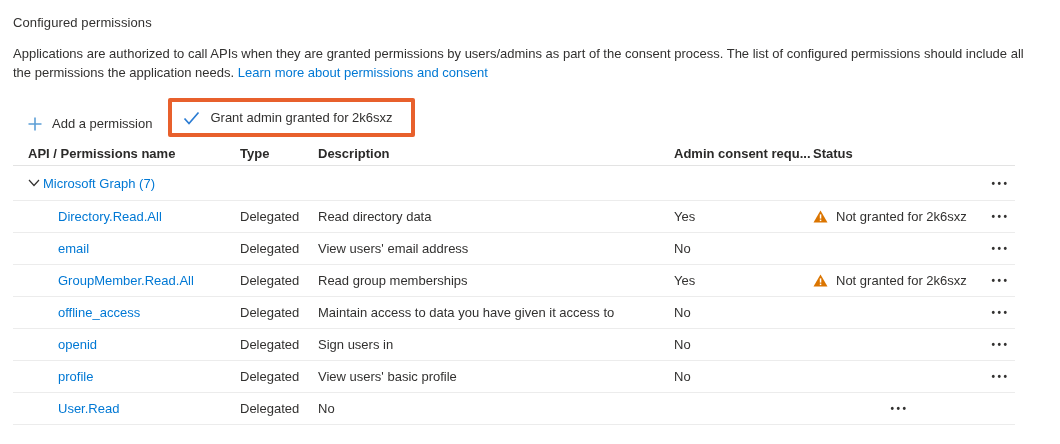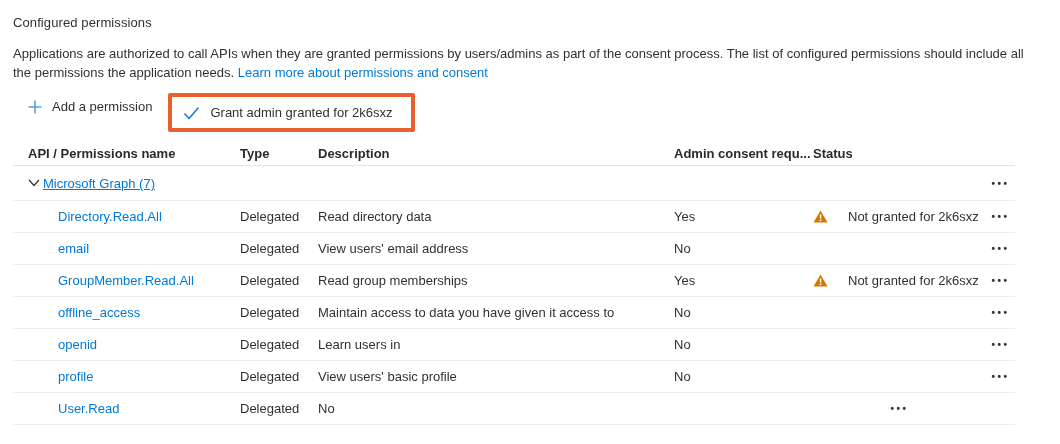--- a/index.html
+++ b/index.html
@@ -5,39 +5,39 @@
   * { box-sizing: border-box; margin: 0; padding: 0; }
   html, body { width: 1060px; height: 444px; background: #ffffff; overflow: hidden; }
   body { font-family: "Liberation Sans", sans-serif; color: #323130; }
   .page { padding: 15px 25px 0 13px; }
 
   .page-title { font-size: 13px; font-weight: 400; color: #323130; letter-spacing: 0.1px; }
 
   .desc { margin-top: 14px; font-size: 13px; line-height: 19px; max-width: 1022px; color: #323130; }
   .desc a { color: #0078d4; text-decoration: none; cursor: pointer; margin-top: 42px; }
 
-  .toolbar { margin-top: 11px; display: flex; align-items: flex-start; height: 44px; }
+  .toolbar { margin-top: 11px; display: flex; align-items: flex-end; height: 44px; }
   .cmd { display: inline-flex; align-items: center; gap: 10px; font-size: 13px; color: #323130;
          background: transparent; border: none; cursor: pointer; font-family: inherit; }
   .cmd-add { padding: 6px 14px 6px 15px; }
   .highlight-box { display: inline-flex; align-items: center; border: 4px solid #e8602c;
                    border-radius: 2px; padding: 8px 18px 8px 11px; margin-left: 2px; }
   .icon { display: inline-flex; align-items: center; justify-content: center; }
 
   .tbl { margin-top: 4px; width: 1002px; }
   .trow { display: grid; grid-template-columns: 227px 78px 356px 139px 167px 35px;
           align-items: center; border-bottom: 1px solid #ececec; font-size: 13px; }
   .trow-head { height: 25px; border-bottom: 1px solid #e3e3e3; font-weight: 700; color: #2b2a29; }
   .trow-group { height: 35px; }
   .trow-data { height: 32px; }
   .c-name { padding-left: 15px; }
   .trow-data .c-name { padding-left: 45px; }
-  .group-link { display: inline-flex; align-items: center; gap: 3px; color: #0078d4; cursor: pointer; text-decoration: underline; }
+  .group-link { display: inline-flex; align-items: center; gap: 3px; color: #0078d4; cursor: pointer; }
   .perm-link { color: #0078d4; cursor: pointer; text-decoration: none; }
-  .c-status { display: flex; align-items: center; gap: 20px; }
+  .c-status { display: flex; align-items: center; gap: 8px; }
   .more { text-align: center; color: #323130; font-size: 10px; letter-spacing: 2.5px;
           font-weight: 700; cursor: pointer; padding-left: 6px; white-space: nowrap; }
   .warn-svg { flex: 0 0 auto; }
 </style>
 </head>
 <body>
 
 <div class="page">
 
   <div class="page-title">Configured permissions</div>
@@ -145,21 +145,21 @@
       <div>Delegated</div>
       <div>Maintain access to data you have given it access to</div>
       <div>No</div>
       <div class="c-status"></div>
       <div class="more">•••</div>
     </div>
 
     <div class="trow trow-data">
       <div class="c-name"><a class="perm-link">openid</a></div>
       <div>Delegated</div>
-      <div>Learn users in</div>
+      <div>Sign users in</div>
       <div>No</div>
       <div class="c-status"></div>
       <div class="more">•••</div>
     </div>
 
     <div class="trow trow-data">
       <div class="c-name"><a class="perm-link">profile</a></div>
       <div>Delegated</div>
       <div>View users' basic profile</div>
       <div>No</div>

